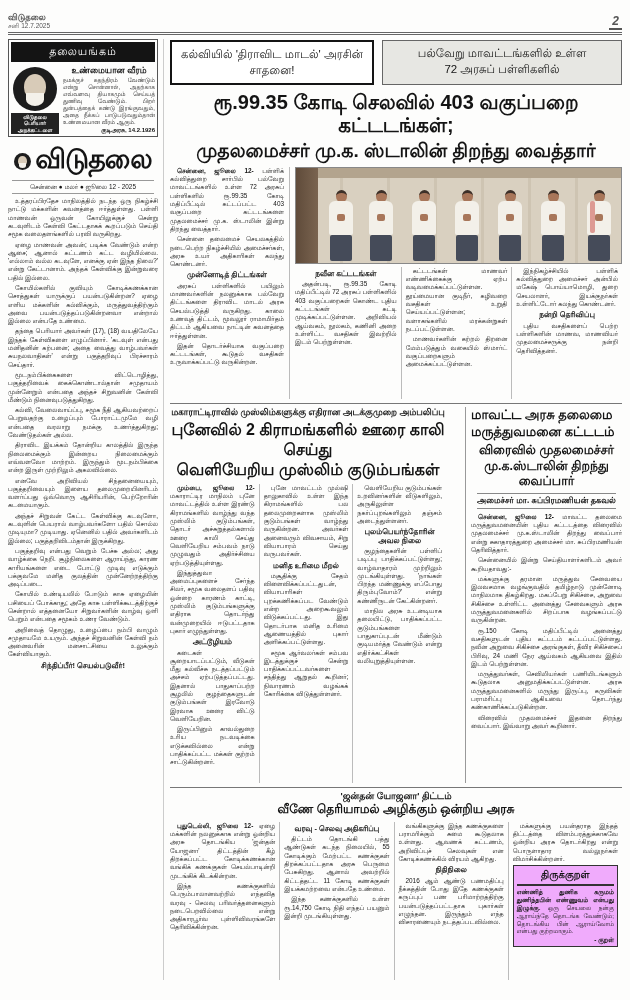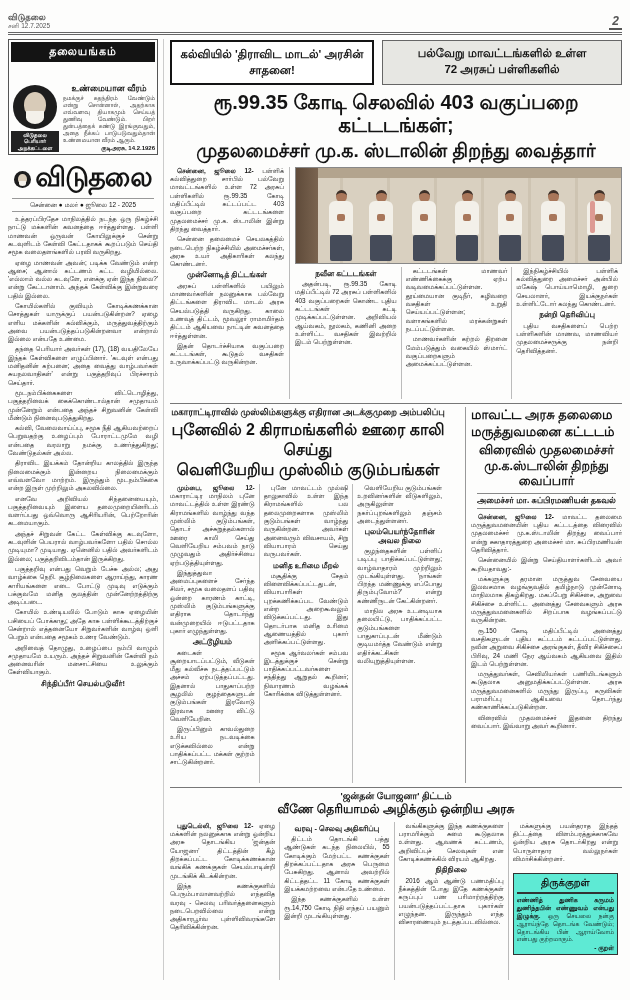--- a/index.html
+++ b/index.html
@@ -19,43 +19,43 @@
   .content{flex:1;border-left:1px solid #ccc;margin-left:5px;padding-left:6px}
 
   
   .body{font-size:6.4px;line-height:8.3px;text-align:justify}
   .body p.para{margin:0 0 2px;text-indent:7px}
   .body h4.sub{font-size:7.4px;text-align:center;margin:3px 0 2px;font-weight:800}
   .body b{font-weight:800}
 
   
   .editbox{border:1px solid #555;padding:2px}
-  .edithdr{background:#141414;color:#fff;text-align:center;font-weight:700;font-size:11px;padding:3px 16px;letter-spacing:1px}
-  .quote{display:flex;gap:4px;margin-top:21px}
+  .edithdr{background:#141414;color:#fff;text-align:center;font-weight:400;font-size:11px;padding:3px 16px;letter-spacing:1px}
+  .quote{display:flex;gap:4px;margin-top:3px}
   .qleft{width:48px;flex:none;text-align:center}
   .pbig{width:44px;height:44px;background:#1d1d1d;border-radius:50%;position:relative;margin:2px auto 0}
   .pface{position:absolute;left:11px;top:7px;width:22px;height:25px;background:#d8cbb8;border-radius:50% 50% 45% 45%}
   .pbeard{position:absolute;left:13px;top:26px;width:18px;height:13px;background:#f4f1ea;border-radius:0 0 50% 50%}
   .qcap{font-size:5.3px;font-weight:700;background:#222;color:#fff;padding:1px;margin-top:2px;line-height:1.2}
   .qright{flex:1}
   .qtitle{font-size:8.5px;font-weight:800;text-align:center;margin-bottom:1px}
   .qtext{font-size:5.9px;line-height:7px;text-align:justify}
   .qsign{font-size:6px;font-weight:800;text-align:right;margin-top:1px}
   .nameplate{display:flex;align-items:center;justify-content:center;gap:4px;margin:7px 0 1px}
   .psmall{width:17px;height:17px;background:#1d1d1d;border-radius:50%;position:relative;flex:none}
   .psmall .pface{left:4px;top:3px;width:9px;height:10px}
   .psmall .pbeard{left:5px;top:10px;width:7px;height:5px}
   .npword{font-size:27px;font-weight:900;letter-spacing:-1px}
   .npdate{font-size:6.4px;text-align:center;border-top:1px solid #999;border-bottom:1px solid #999;padding:2px 0;margin:2px 4px}
   .edithl{font-size:10.5px;font-weight:800;text-align:center;line-height:1.3;margin:6px 2px 2px}
   .editbody{height:736px;overflow:hidden;margin-top:3px}
 
   
   .kickers{display:flex;gap:8px;align-items:stretch;margin-top:1px}
-  .kb{font-weight:700;font-size:11.5px;text-align:center;line-height:1.35;padding:5px 2px}
+  .kb{font-weight:400;font-size:11.5px;text-align:center;line-height:1.35;padding:5px 2px}
   .kb1{width:204px;border:2px solid #141414;background:#fff}
   .kb2{flex:1;background:#e7e7e3;border:1px solid #666}
   .mh{text-align:center;font-weight:700;line-height:1.15}
   .mh1{font-size:20px;margin-top:6px}
   .mh2{font-size:19px;margin:3px 0 5px}
 
   
   .story1{display:flex;height:232px;overflow:hidden}
   .s1c1{width:120px;flex:none;padding-right:5px;border-right:1px solid #bbb}
   .s1right{flex:1;padding-left:5px;display:flex;flex-direction:column}
@@ -89,21 +89,21 @@
   .mr-by{font-size:8.2px;font-weight:800;text-align:center;border-top:1px solid #888;border-bottom:1px solid #888;padding:2px 0;margin:3px 6px 4px}
   .mr-body{height:288px;overflow:hidden}
 
   
   .bt-kick{font-size:9.2px;font-weight:700;text-align:center;margin-top:2px}
   .bt-h1{font-size:13.2px;font-weight:900;text-align:center;margin:2px 0}
   .bt-h2{font-size:12.2px;font-weight:900;text-align:center;margin-bottom:4px}
   .btcols{display:flex;height:158px;overflow:hidden}
   .bcol{flex:1;padding:0 4px;border-left:1px solid #bbb}
   .bcol:first-child{border-left:none;padding-left:0}
-  .kural{border:1px solid #333;margin-top:10px;padding:3px 3px 2px;background:#5eead4}
+  .kural{border:1px solid #333;margin-top:2px;padding:3px 3px 2px;background:#f0abfc}
   .ktitle{font-size:10px;font-weight:900;text-align:center;border-bottom:2px solid #333;padding-bottom:2px;margin-bottom:2px}
   .kbody{font-size:6.2px;line-height:7.8px;text-align:justify}
   .ksign{font-size:6.4px;font-weight:800;text-align:right;margin-top:1px}
 </style>
 </head>
 <body>
 
 <div id="page">
 
   <div class="topbar">

